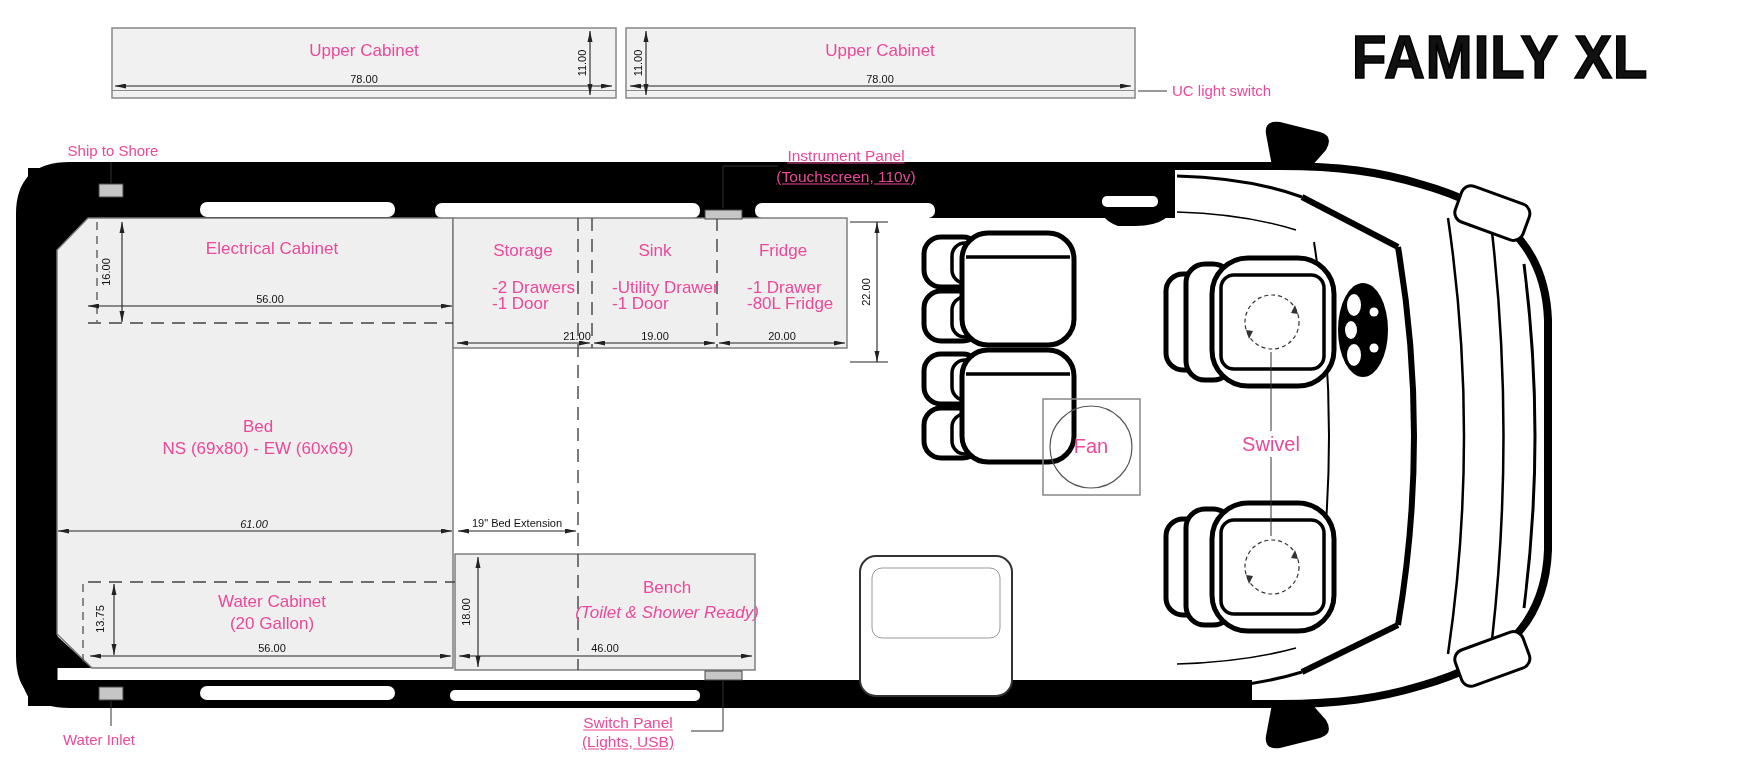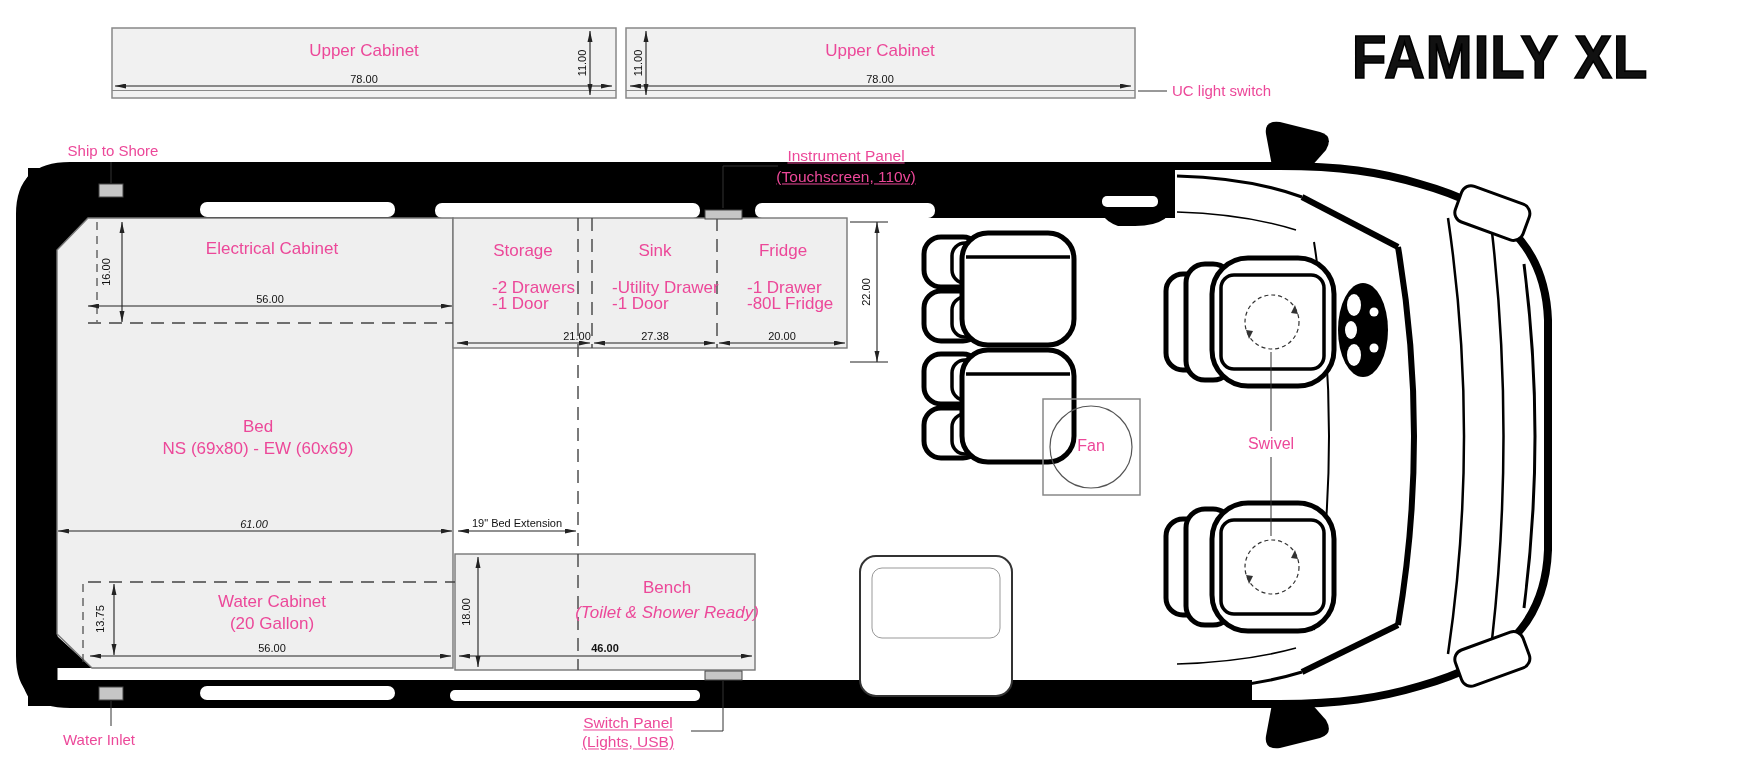--- a/index.html
+++ b/index.html
@@ -6,21 +6,21 @@
   .stage{position:relative;width:1763px;height:783px;background:#fff;overflow:hidden;
          font-family:"Liberation Sans",sans-serif;color:#111;}
   .stage svg{position:absolute;left:0;top:0;}
   .lbl{position:absolute;transform:translate(-50%,-50%);white-space:nowrap;color:#ec4899;line-height:1.1;}
   .lbl.la{transform:translateY(-50%);text-align:center;}   
   .lbl.rot{transform:translate(-50%,-50%) rotate(-90deg);}
   .t17{font-size:17px;}
   .t15{font-size:15px;}
   .t155{font-size:15.5px;text-decoration:underline;}
   .t13{font-size:17px;}
-  .t16{font-size:16px;}
+  .t16{font-size:20px;}
   .dimtxt{font-size:11px;color:#111;}
   .logo{position:absolute;left:1352px;top:22px;font-size:54px;font-weight:bold;
         letter-spacing:1px;transform:scale(1.04,1.12);transform-origin:left top;
         -webkit-text-stroke:1.5px #000;}
   .furn{fill:#efefef;stroke:#777;stroke-width:1.4;}
   .ucab{fill:#f1f1f1;stroke:#888;stroke-width:1.5;}
   .dim{stroke:#222;stroke-width:1.1;marker-start:url(#as);marker-end:url(#ae);}
   .tick{stroke:#222;stroke-width:1;}
   .dash{stroke:#444;stroke-width:1.4;stroke-dasharray:13 8;fill:none;}
   .dash2{stroke:#444;stroke-width:1.2;stroke-dasharray:8 6;fill:none;}
@@ -224,42 +224,42 @@
 <div class="lbl dimtxt rot" style="left:106px;top:272px;">16.00</div>
 
 <div class="lbl t17" style="left:523px;top:251px;">Storage</div>
 <div class="lbl la t13" style="left:492px;top:288px;">-2 Drawers</div>
 <div class="lbl la t13" style="left:492px;top:304px;">-1 Door</div>
 <div class="lbl dimtxt" style="left:542px;top:336px;margin-left:35px;">21.00</div>
 
 <div class="lbl t17" style="left:655px;top:251px;">Sink</div>
 <div class="lbl la t13" style="left:612px;top:288px;">-Utility Drawer</div>
 <div class="lbl la t13" style="left:612px;top:304px;">-1 Door</div>
-<div class="lbl dimtxt" style="left:655px;top:336px;">27.38</div>
+<div class="lbl dimtxt" style="left:655px;top:336px;">19.00</div>
 
 <div class="lbl t17" style="left:783px;top:251px;">Fridge</div>
 <div class="lbl la t13" style="left:747px;top:288px;">-1 Drawer</div>
 <div class="lbl la t13" style="left:747px;top:304px;">-80L Fridge</div>
 <div class="lbl dimtxt" style="left:782px;top:336px;">20.00</div>
 <div class="lbl dimtxt rot" style="left:866px;top:292px;">22.00</div>
 
 <div class="lbl t17" style="left:258px;top:427px;">Bed</div>
 <div class="lbl t17" style="left:258px;top:449px;">NS (69x80) - EW (60x69)</div>
 <div class="lbl dimtxt" style="left:254px;top:524px;font-style:italic;">61.00</div>
 <div class="lbl dimtxt" style="left:517px;top:523px;">19" Bed Extension</div>
 
 <div class="lbl t17" style="left:272px;top:602px;">Water Cabinet</div>
 <div class="lbl t17" style="left:272px;top:624px;">(20 Gallon)</div>
 <div class="lbl dimtxt rot" style="left:100px;top:619px;">13.75</div>
 <div class="lbl dimtxt" style="left:272px;top:648px;">56.00</div>
 
 <div class="lbl t17" style="left:667px;top:588px;">Bench</div>
 <div class="lbl t13" style="left:667px;top:613px;font-style:italic;">(Toilet &amp; Shower Ready)</div>
 <div class="lbl dimtxt rot" style="left:466px;top:612px;">18.00</div>
-<div class="lbl dimtxt" style="left:605px;top:648px;font-weight:bold;">46.00</div>
+<div class="lbl dimtxt" style="left:605px;top:648px;">46.00</div>
 
 <div class="lbl t16" style="left:1091px;top:446px;">Fan</div>
 <div class="lbl t16" style="left:1271px;top:444px;">Swivel</div>
 
 <div class="lbl t155" style="left:628px;top:723px;">Switch Panel</div>
 <div class="lbl t155" style="left:628px;top:742px;">(Lights, USB)</div>
 <div class="lbl t15" style="left:99px;top:740px;">Water Inlet</div>
 
 </div>
 

